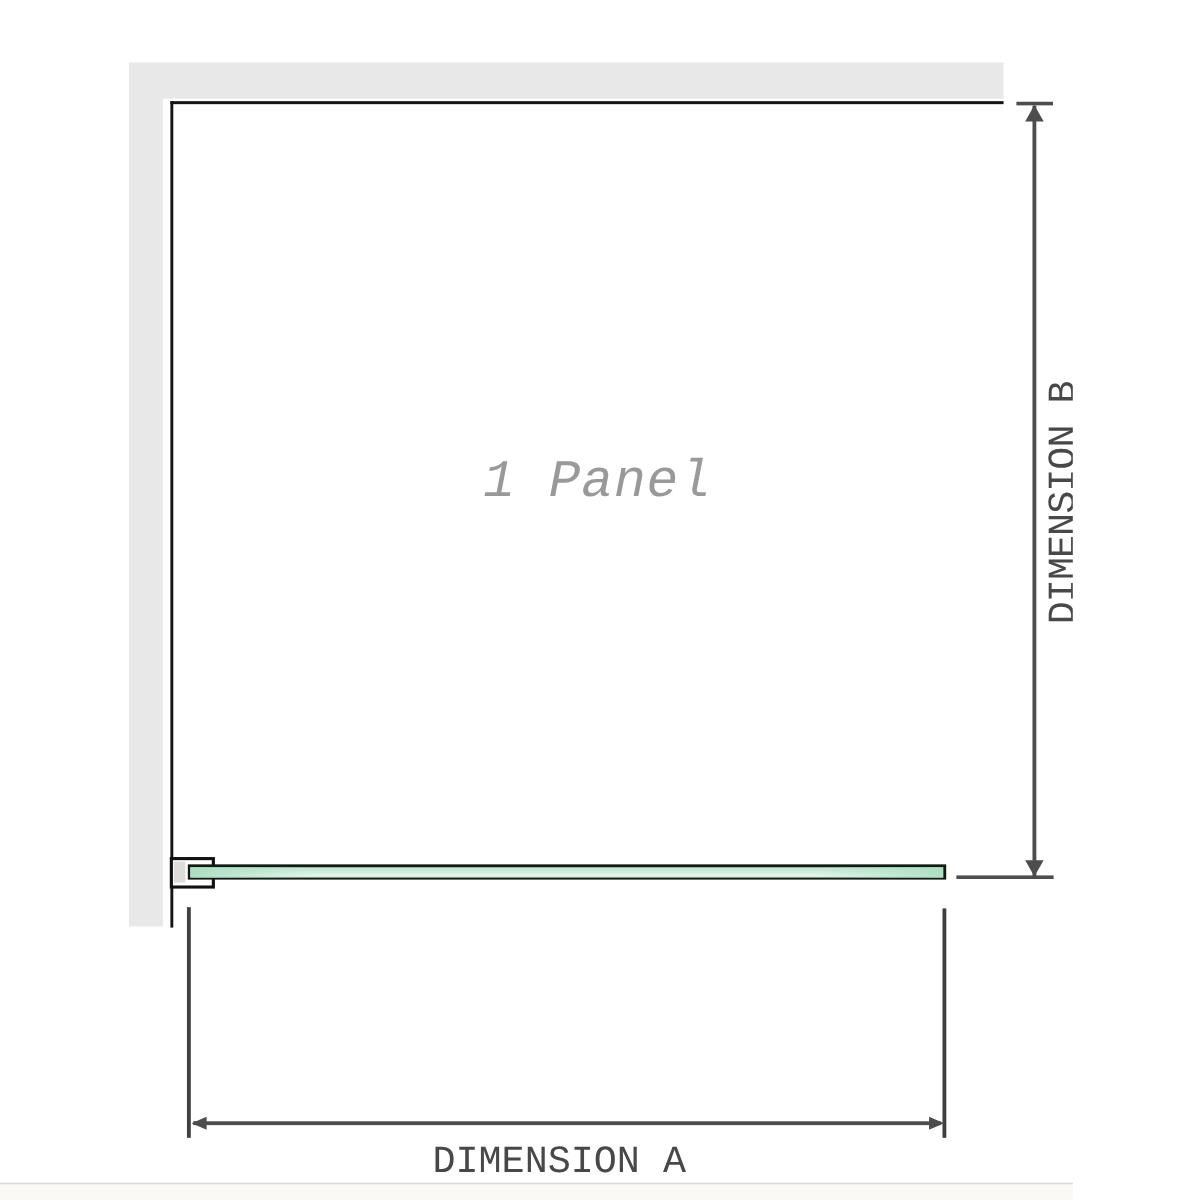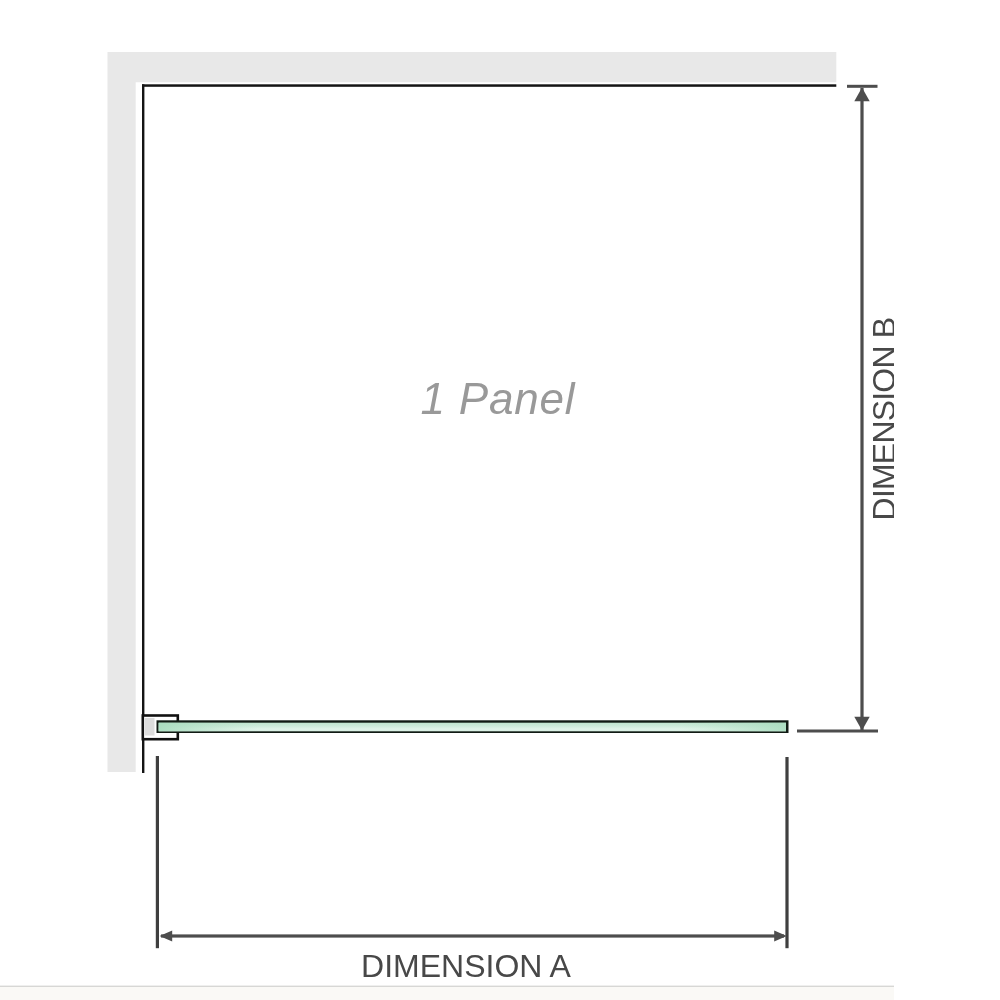--- a/index.html
+++ b/index.html
@@ -1,17 +1,17 @@
 <!DOCTYPE html>
 <html><head>
 <meta charset="utf-8">
 <style>
   html,body{margin:0;padding:0;background:#ffffff;}
   .page{position:relative;width:894px;height:1000px;overflow:hidden;
-        font-family:Liberation Sans, sans-serif;}
+        font-family:Liberation Mono, monospace;}
   svg{position:absolute;top:0;left:0;}
 </style>
 </head>
 <body>
 <div class="page">
 <svg width="1000" height="1000" viewBox="0 0 1000 1000">
   <defs>
     <linearGradient id="glass" x1="0" y1="0" x2="0" y2="1">
       <stop offset="0" stop-color="#c0e6d0"></stop>
       <stop offset="0.40" stop-color="#cdebdb"></stop>

